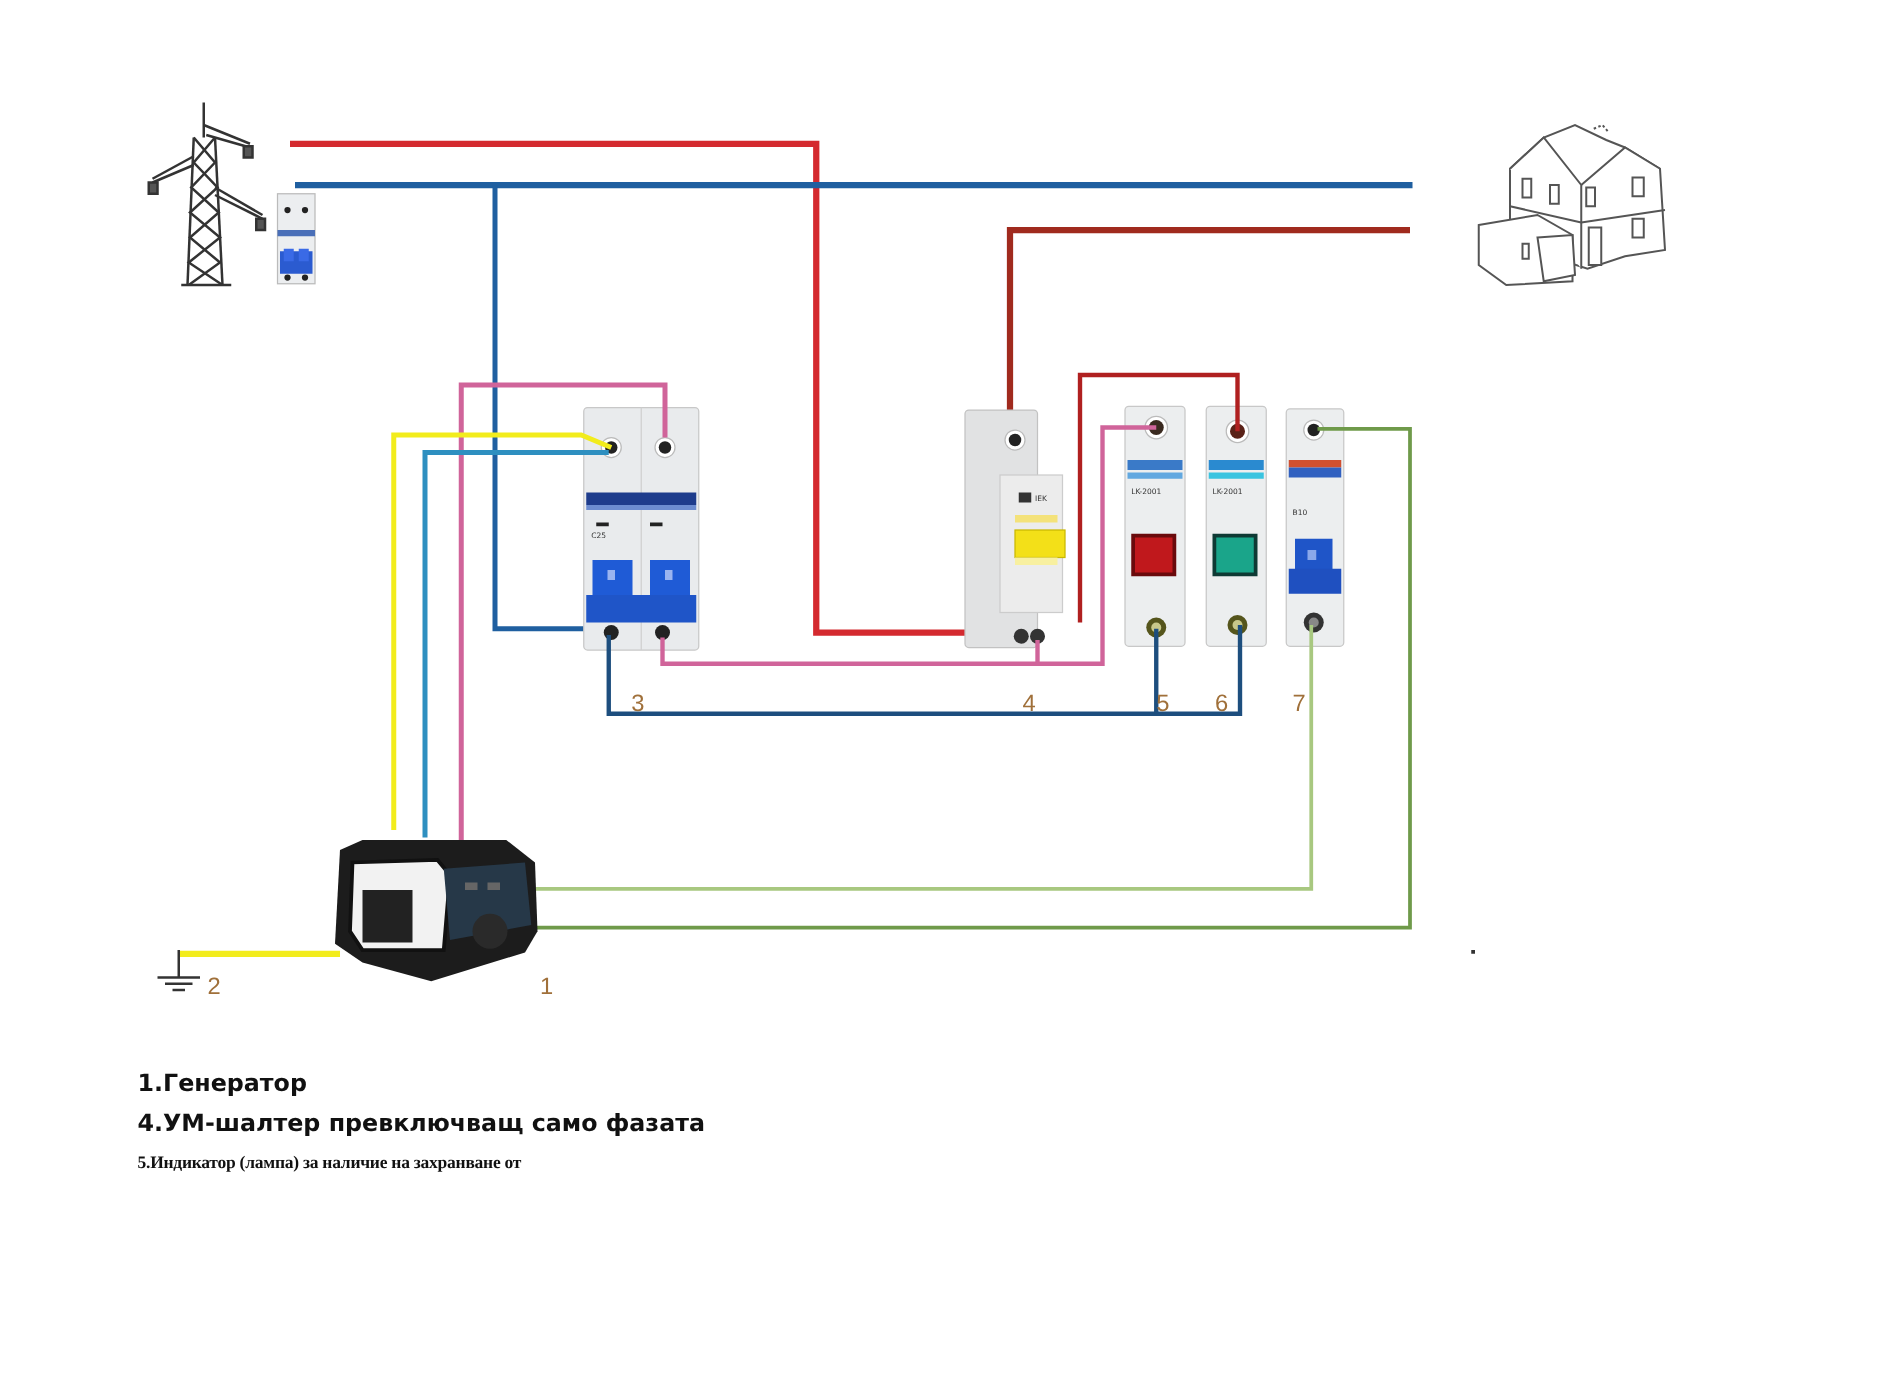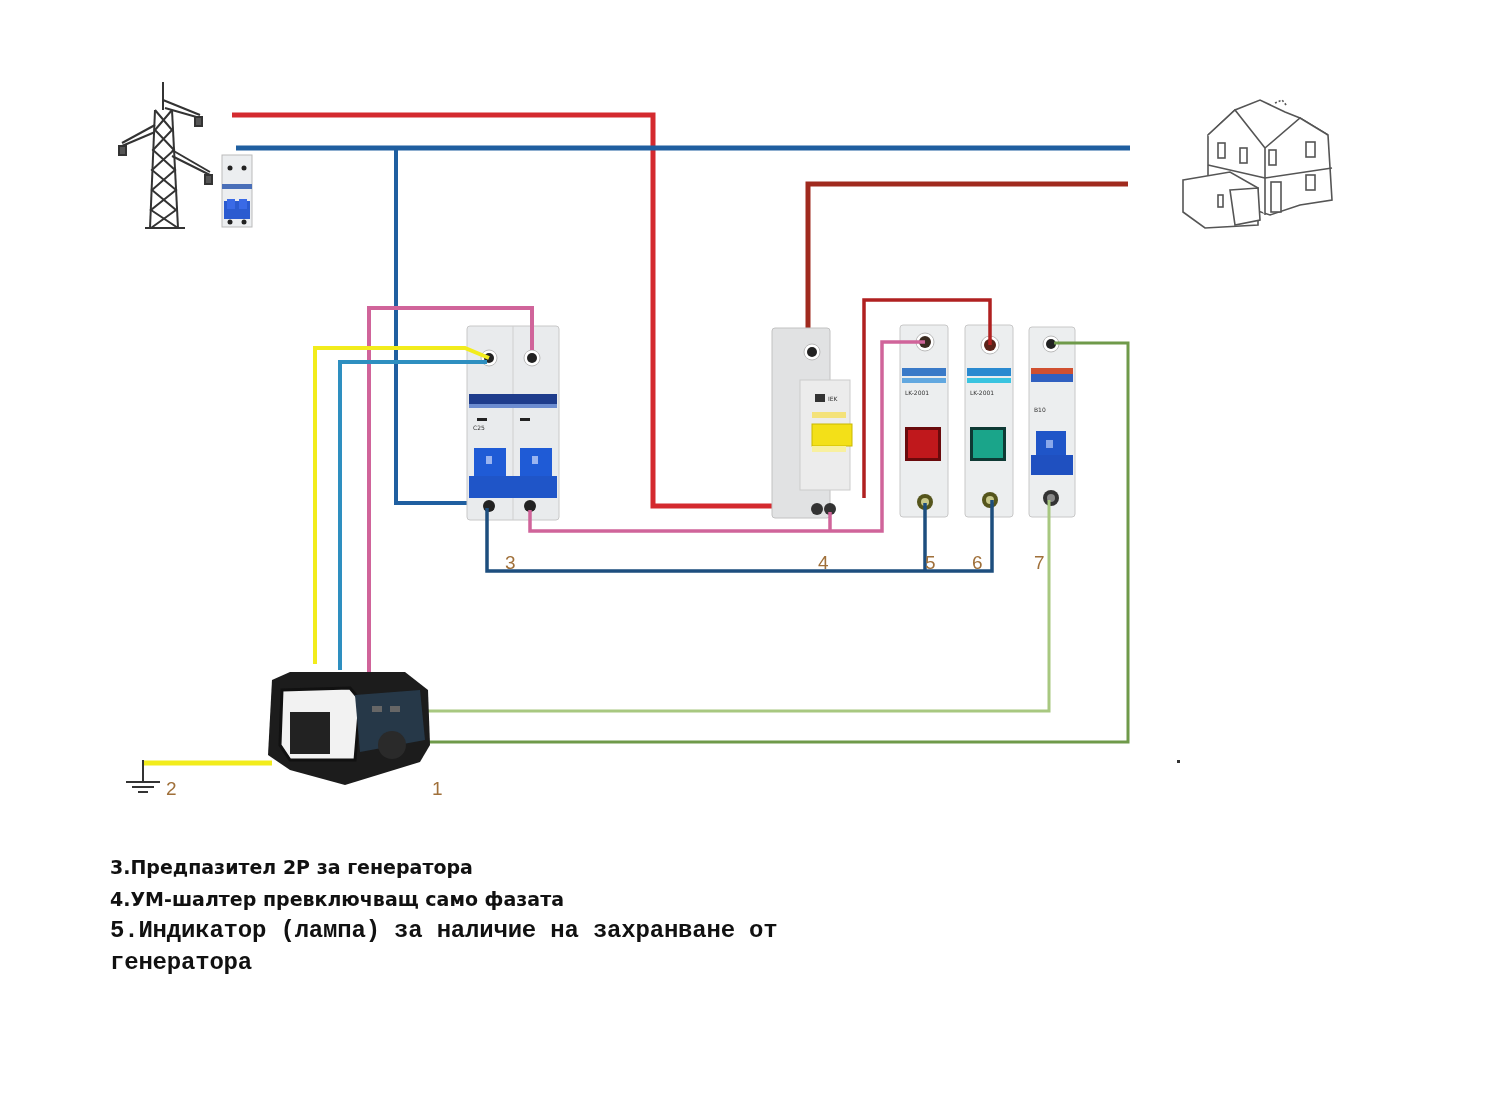--- a/index.html
+++ b/index.html
@@ -2,21 +2,21 @@
 <html><head>
 <meta charset="utf-8">
 <style>
   html, body { margin: 0; padding: 0; background: #ffffff; }
   body { width: 1502px; height: 1120px; position: relative; overflow: hidden; font-family: "DejaVu Sans", sans-serif; }
   #diagram { position: absolute; left: 0; top: 0; width: 1502px; height: 840px; }
   .num-label { font-family: "Liberation Sans", sans-serif; font-size: 19px; fill: #a0703a; }
   .dev-text { font-family: "DejaVu Sans", sans-serif; font-size: 6px; fill: #333; }
   #legend { position: absolute; left: 110px; top: 852px; width: 800px; }
   .legend-item { font-family: "DejaVu Sans", sans-serif; font-weight: bold; font-size: 19px; color: #111; line-height: 31.5px; white-space: nowrap; }
-  .legend-item.cond { font-family: Liberation Mono, monospace; font-size: 24px; letter-spacing: -0.2px; }
+  .legend-item.cond { font-family: Liberation Serif, serif; font-size: 14px; letter-spacing: -0.2px; }
 </style>
 </head>
 <body>
 
 <svg id="diagram" viewBox="0 0 1502 840" xmlns="http://www.w3.org/2000/svg">
 
   <g stroke="#333" stroke-width="2" fill="none">
     <line x1="163" y1="82" x2="163" y2="110"></line>
     <line x1="155" y1="110" x2="150" y2="228"></line>
     <line x1="172" y1="110" x2="178" y2="228"></line>
@@ -183,17 +183,16 @@
   <text class="num-label" x="432" y="795">1</text>
   <text class="num-label" x="166" y="795">2</text>
   <text class="num-label" x="505" y="569">3</text>
   <text class="num-label" x="818" y="569">4</text>
   <text class="num-label" x="925" y="569">5</text>
   <text class="num-label" x="972" y="569">6</text>
   <text class="num-label" x="1034" y="569">7</text>
 </svg>
 
 <div id="legend">
-  <div class="legend-item">3.Предпазител 2P за генератора</div>
+  <div class="legend-item">1.Генератор</div>
   <div class="legend-item">4.УМ-шалтер превключващ само фазата</div>
   <div class="legend-item cond">5.Индикатор (лампа) за наличие на захранване от</div>
-  <div class="legend-item cond">генератора</div>
 </div>
 
 </body></html>

